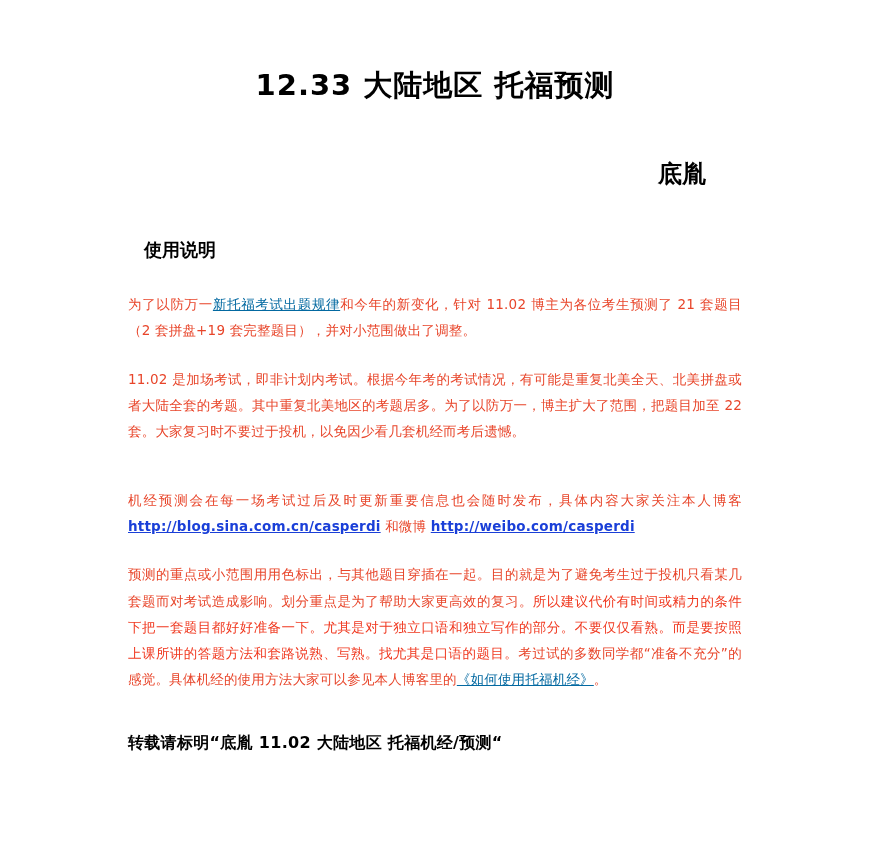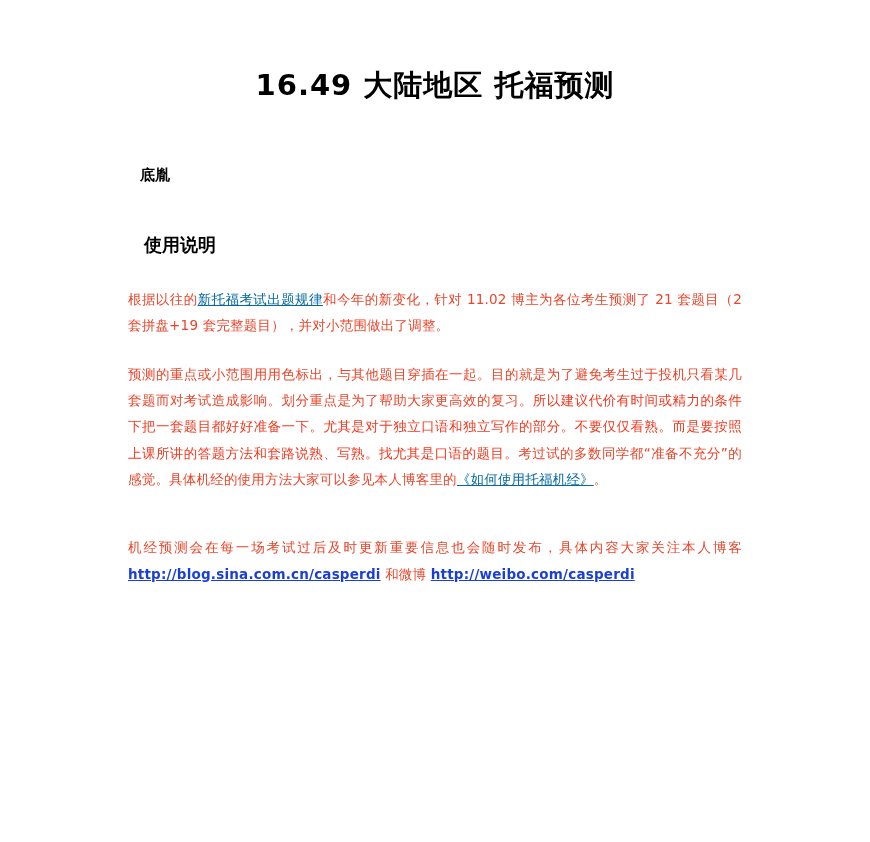--- a/index.html
+++ b/index.html
@@ -25,26 +25,26 @@
     margin: 0;
     padding-top: 66px;
     text-align: center;
     font-family: "DejaVu Sans", "Liberation Sans", sans-serif;
     font-size: 29px;
     font-weight: bold;
     letter-spacing: 1px;
     color: #000;
   }
   .author-line {
-    margin: 12px;
+    margin: 4px;
     padding-top: 48px;
     padding-right: 32px;
-    text-align: left;
+    text-align: right;
     font-family: "DejaVu Sans", "Liberation Sans", sans-serif;
-    font-size: 15px;
+    font-size: 24px;
     font-weight: bold;
     color: #000;
   }
   .section-heading {
     margin: 16px;
     padding-top: 32px;
     font-family: "DejaVu Sans", "Liberation Sans", sans-serif;
     font-size: 18px;
     font-weight: bold;
     color: #000;
@@ -86,33 +86,37 @@
     color: #000;
     letter-spacing: 0.3px;
   }
   .inline { display: inline; }
 </style>
 </head>
 <body>
 
 <div class="page">
 
-  <h1 class="doc-title">16.49  大陆地区  托福预测</h1>
+  <h1 class="doc-title">12.33  大陆地区  托福预测</h1>
 
   <div class="author-line">底胤</div>
 
   <h2 class="section-heading">使用说明</h2>
 
   <p class="body-para">
-    <span class="inline">根据以往的</span><a class="link" href="#">新托福考试出题规律</a><span class="inline">和今年的新变化，针对 11.02 博主为各位考生预测了 21 套题目（2 套拼盘+19 套完整题目），并对小范围做出了调整。</span>
+    <span class="inline">为了以防万一</span><a class="link" href="#">新托福考试出题规律</a><span class="inline">和今年的新变化，针对 11.02 博主为各位考生预测了 21 套题目（2 套拼盘+19 套完整题目），并对小范围做出了调整。</span>
   </p>
 
-
   <p class="body-para gap-large">
-    <span class="inline">预测的重点或小范围用用色标出，与其他题目穿插在一起。目的就是为了避免考生过于投机只看某几套题而对考试造成影响。划分重点是为了帮助大家更高效的复习。</span><span class="inline emph-red">所以建议代价有时间或精力的条件下把一套题目都好好准备一下。尤其是对于独立口语和独立写作的部分。不要仅仅看熟。而是要按照上课所讲的答题方法和套路说熟、写熟。找尤其是口语的题目。</span><span class="inline">考过试的多数同学都“准备不充分”的感觉。具体机经的使用方法大家可以参见本人博客里的</span><a class="link" href="#">《如何使用托福机经》</a><span class="inline">。</span>
+    <span class="inline">11.02 是加场考试，即非计划内考试。根据今年考的考试情况，有可能是重复北美全天、北美拼盘或者大陆全套的考题。其中重复北美地区的考题居多。为了以防万一，博主扩大了范围，把题目加至 22 套。大家复习时不要过于投机，以免因少看几套机经而考后遗憾。</span>
   </p>
 
   <p class="body-para gap-xlarge">
     <span class="inline">机经预测会在每一场考试过后及时更新重要信息也会随时发布，具体内容大家关注本人博客</span><a class="link-blue-bold" href="#">http://blog.sina.com.cn/casperdi</a><span class="inline"> 和微博 </span><a class="link-blue-bold" href="#">http://weibo.com/casperdi</a>
   </p>
 
+  <p class="body-para gap-large">
+    <span class="inline">预测的重点或小范围用用色标出，与其他题目穿插在一起。目的就是为了避免考生过于投机只看某几套题而对考试造成影响。划分重点是为了帮助大家更高效的复习。</span><span class="inline emph-red">所以建议代价有时间或精力的条件下把一套题目都好好准备一下。尤其是对于独立口语和独立写作的部分。不要仅仅看熟。而是要按照上课所讲的答题方法和套路说熟、写熟。找尤其是口语的题目。</span><span class="inline">考过试的多数同学都“准备不充分”的感觉。具体机经的使用方法大家可以参见本人博客里的</span><a class="link" href="#">《如何使用托福机经》</a><span class="inline">。</span>
+  </p>
+
+  <div class="footer-note">转载请标明“底胤  11.02 大陆地区  托福机经/预测“</div>
 
 </div>
 
 </body></html>

